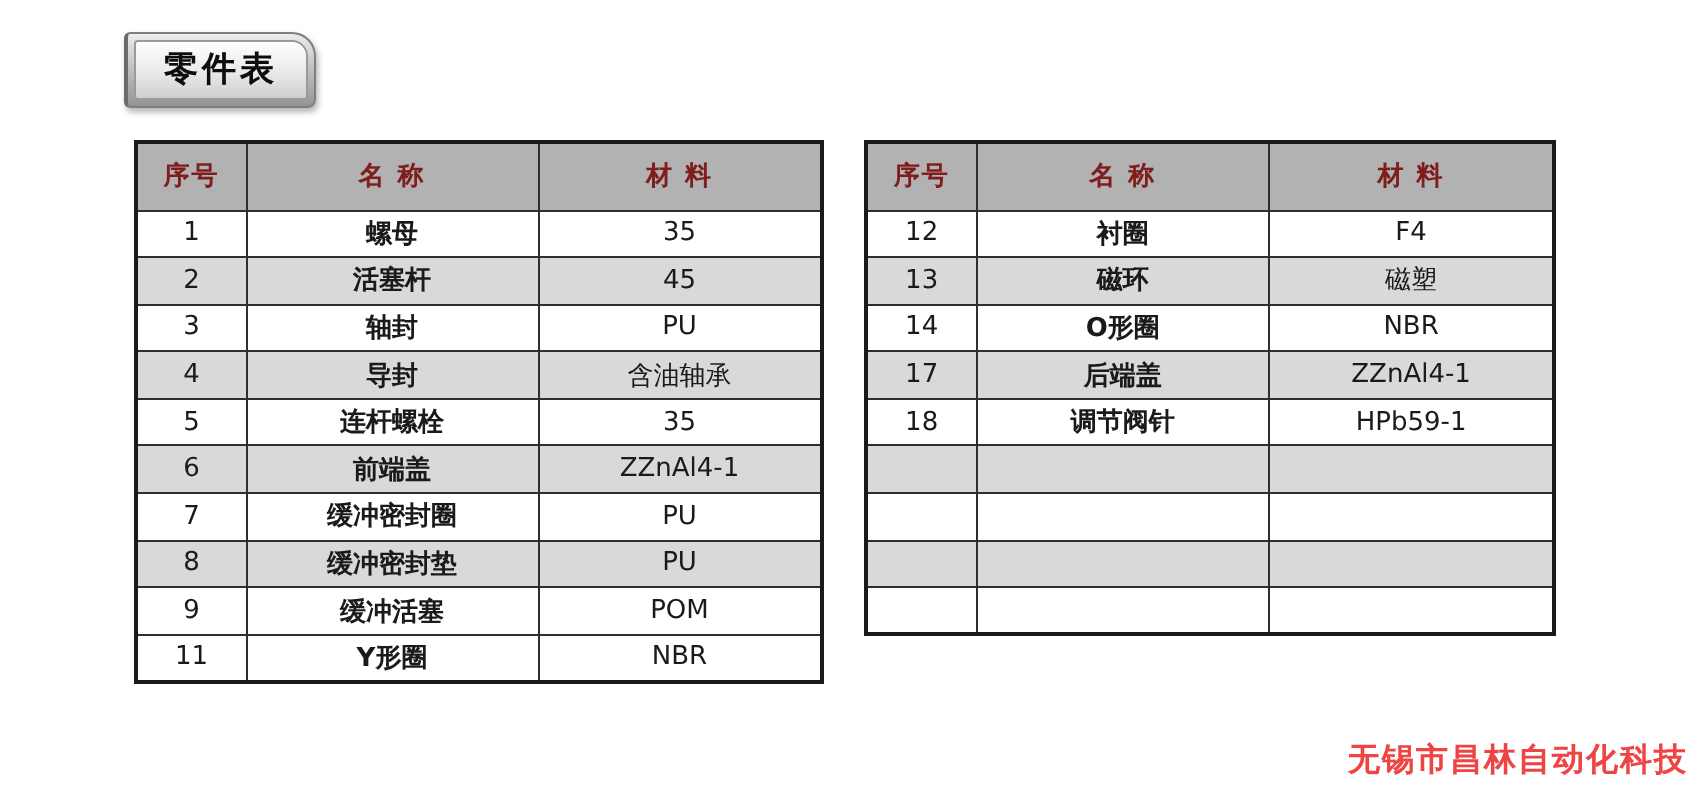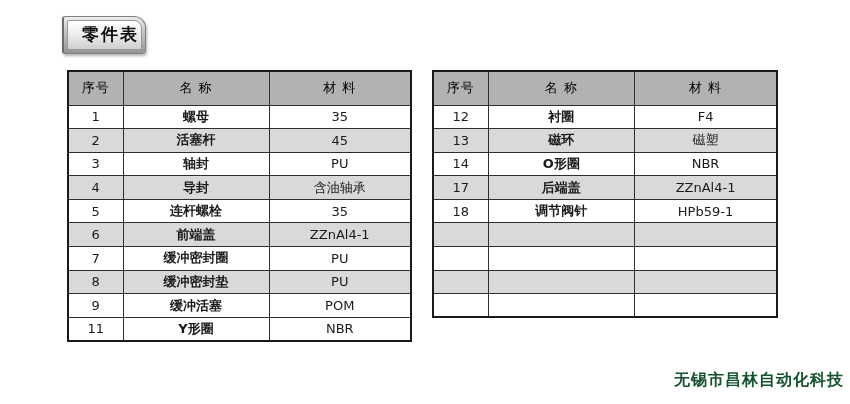--- a/index.html
+++ b/index.html
@@ -29,21 +29,21 @@
     background: linear-gradient(180deg, #ececec 0%, #c3c3c3 45%, #949494 100%);
     border: 1px solid #7f7f7f;
     border-left: 2px solid #6b6b6b;
     border-radius: 3px 12px 4px 3px;
     box-shadow: 1px 2px 3px rgba(0,0,0,0.3);
   }
   .title-tab-inner {
     background: linear-gradient(180deg, #ffffff 0%, #e9e9e9 55%, #cfcfcf 100%);
     border: 1px solid #9a9a9a;
     border-radius: 2px 8px 2px 2px;
-    padding: 2px 2px 3px 14px;
+    padding: 2px 14px 3px 14px;
     font-size: 17px;
     font-weight: bold;
     letter-spacing: 2px;
     color: #0d0d0d;
     white-space: nowrap;
   }
 
   
   .parts-table {
     position: absolute;
@@ -58,38 +58,38 @@
 
   .parts-table th, .parts-table td {
     border: 1px solid var(--grid-line);
     text-align: center;
     vertical-align: middle;
     font-size: 13px;
     overflow: hidden;
     white-space: nowrap;
   }
   .parts-table thead tr { height: 34px; background: var(--header-bg); }
-  .parts-table thead th { font-weight: normal; letter-spacing: 1px; color: #000000; margin-top: 48px; }
+  .parts-table thead th { font-weight: bold; letter-spacing: 1px; color: #7f1d1d; margin-top: 48px; }
   .parts-table tbody tr { height: 23.6px; background: var(--row-bg); }
   .parts-table tbody tr.alt { background: var(--alt-row-bg); }
   .parts-table tbody td:nth-child(2) { font-weight: bold; }
 
   .col-num  { width: 55px; }
   .col-name { width: 146px; }
   .col-mat  { width: 142px; }
 
   
   .footer {
     position: absolute;
     top: 370px;
     right: 6px;
     font-size: 16px;
     font-weight: bold;
     letter-spacing: 1px;
-    color: #14532d;
+    color: #ef4444;
     white-space: nowrap;
   }
 </style>
 </head>
 <body>
 
 <div class="title-tab">
   <div class="title-tab-inner">零件表</div>
 </div>
 

